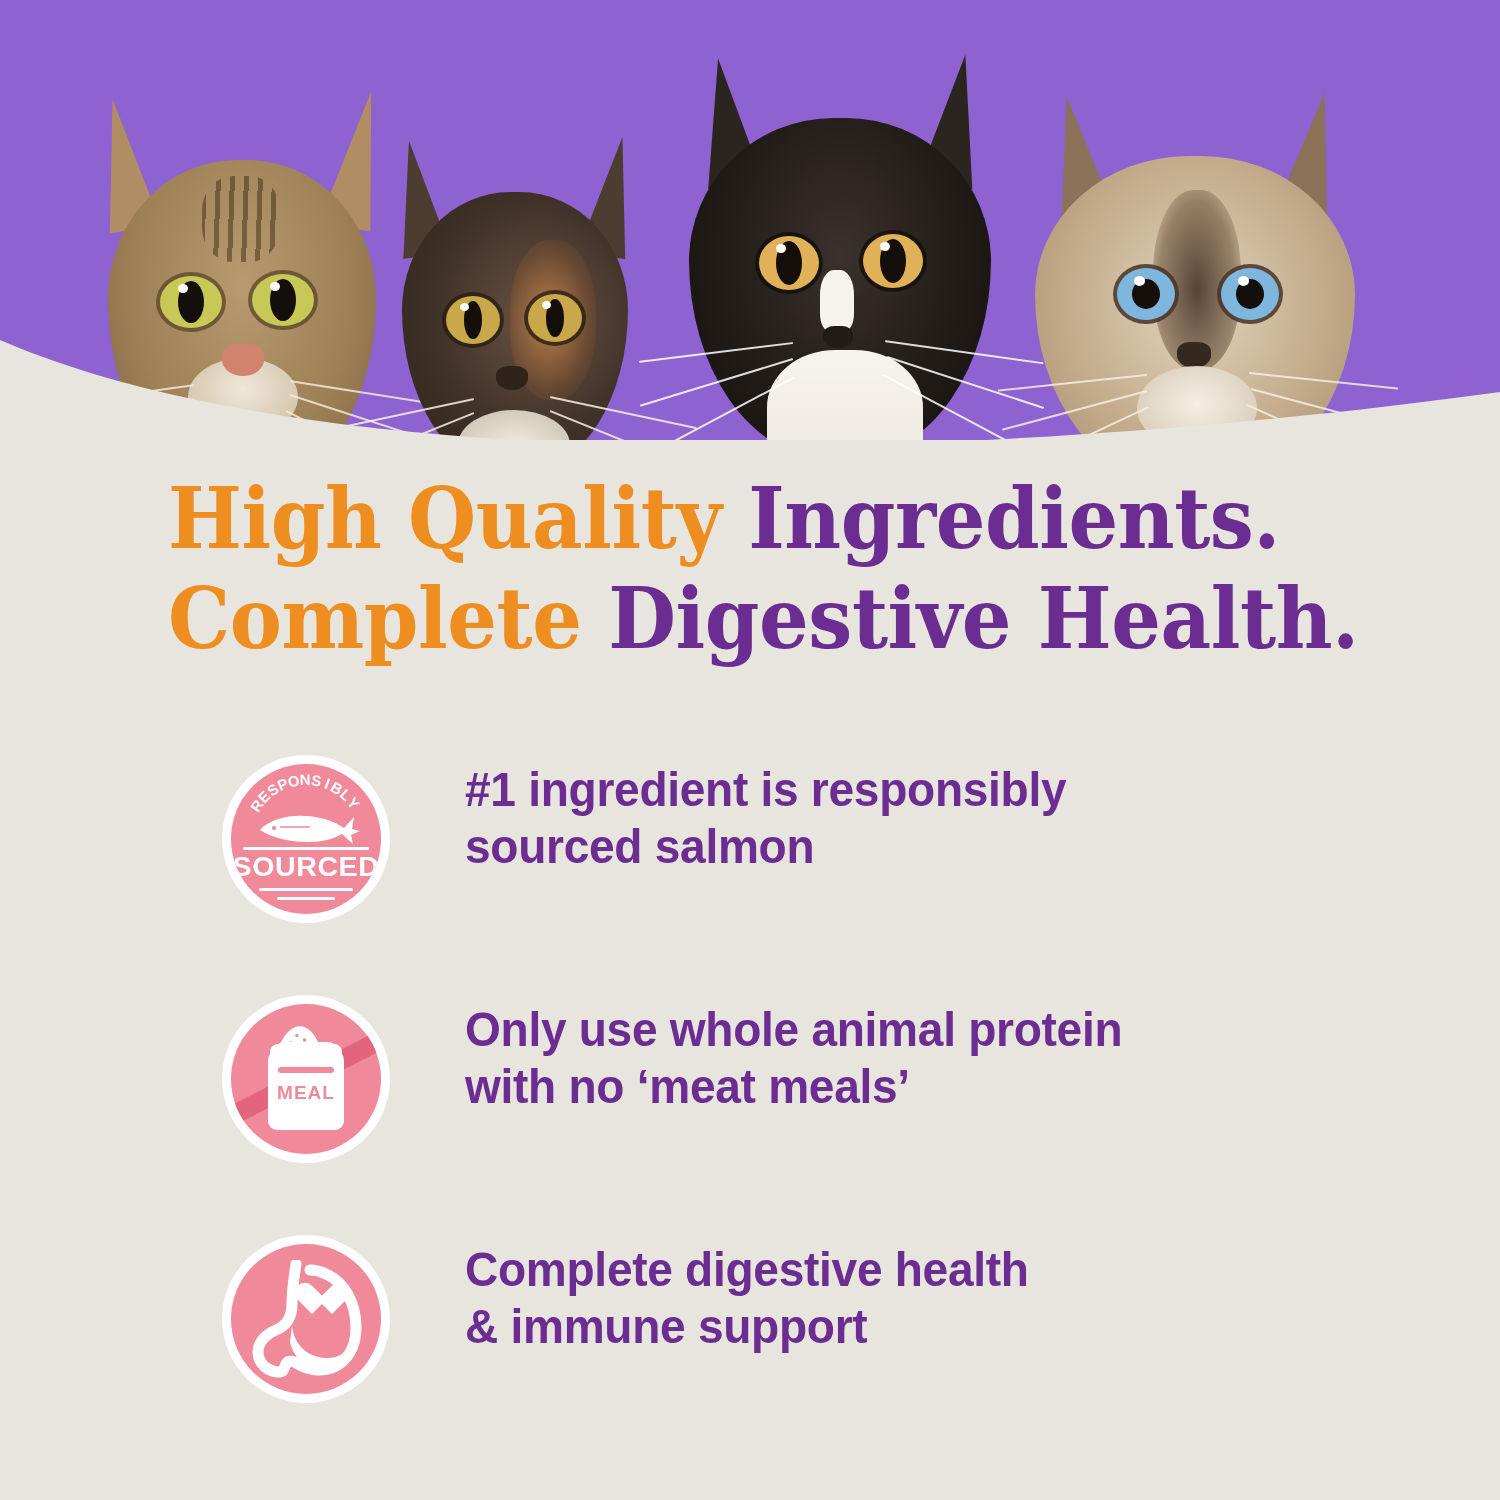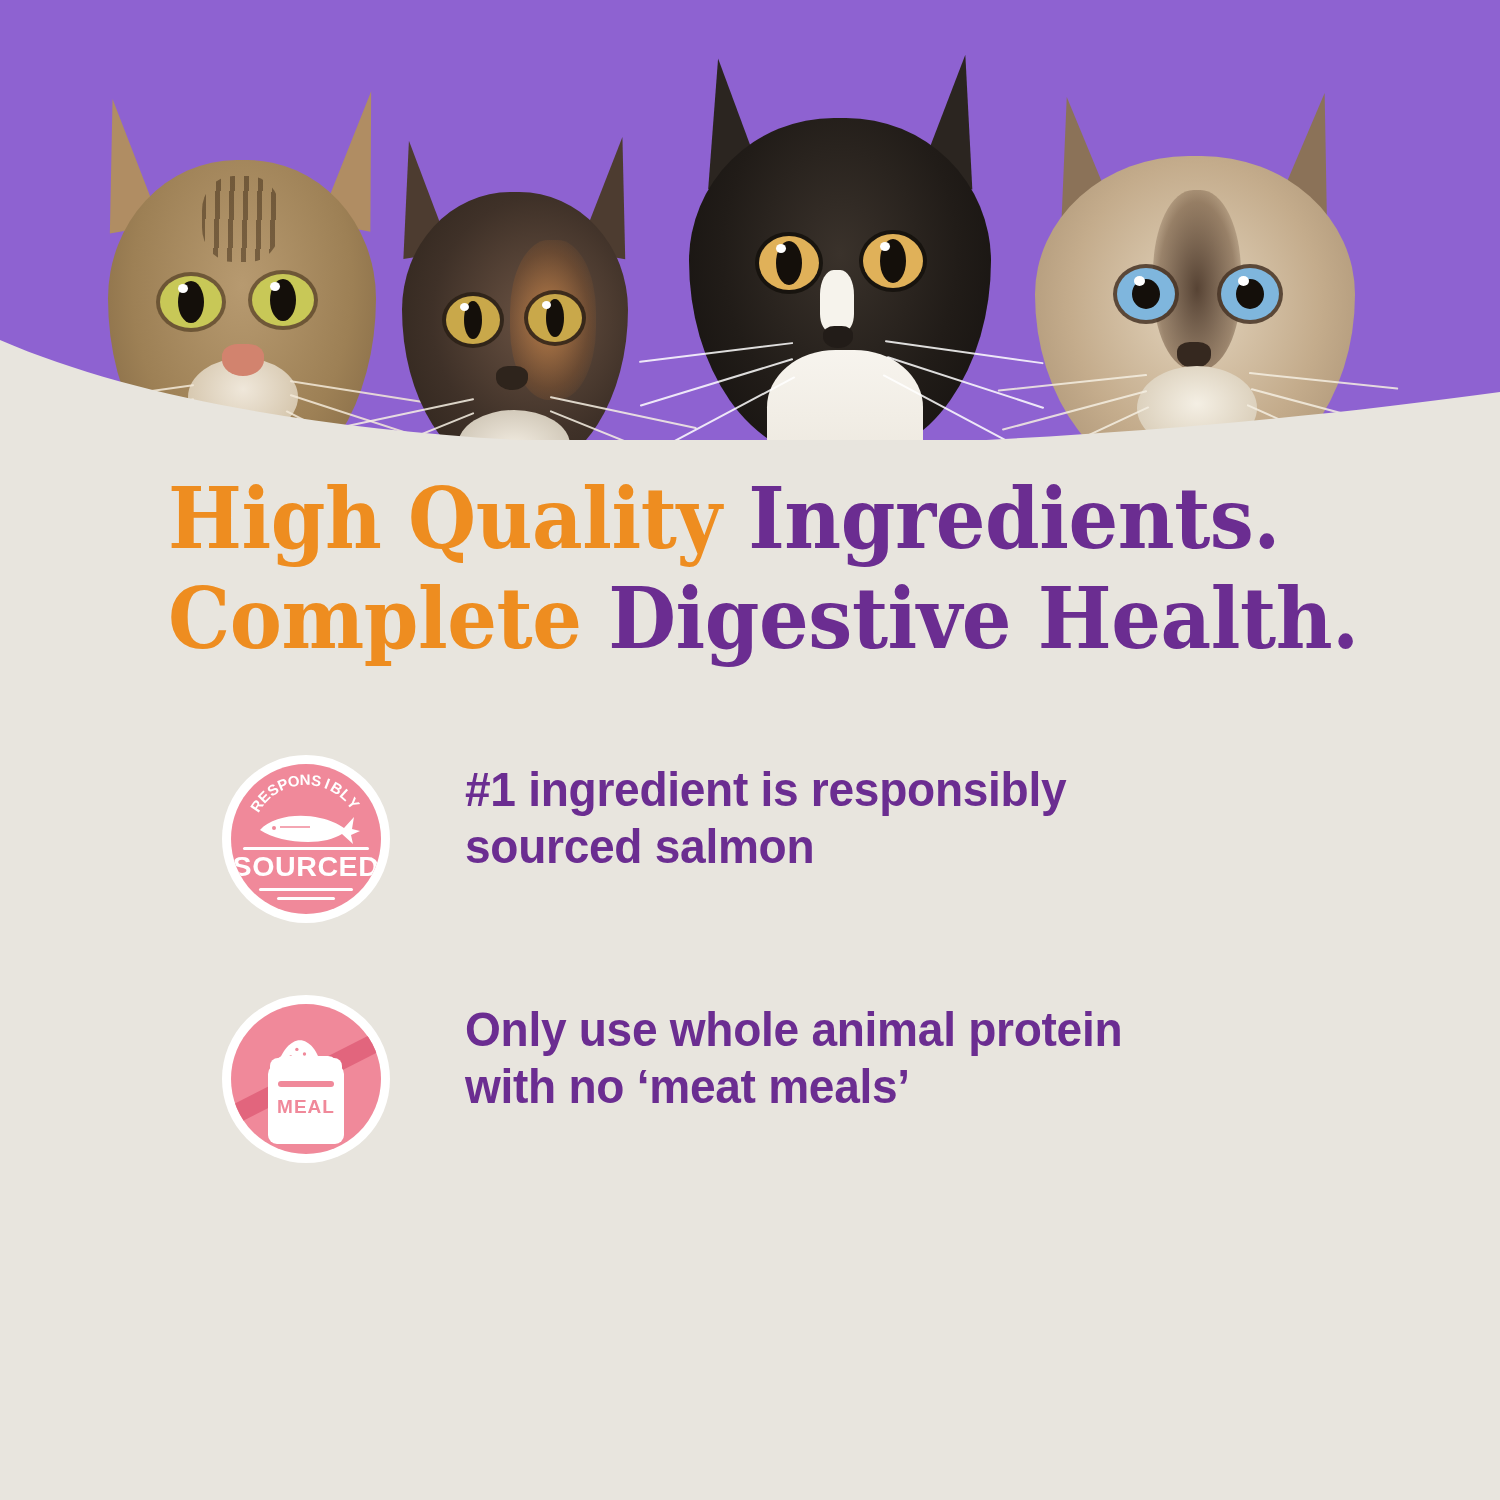--- a/index.html
+++ b/index.html
@@ -86,21 +86,21 @@
     font-family:"Liberation Sans", sans-serif;font-weight:700;
     font-size:27px;color:#fff;letter-spacing:.5px;
     transform:scaleX(1.06);
   }
 
   
   .slash{
     position:absolute;left:-12px;top:64px;width:176px;height:19px;
     background:#e2657d;transform:rotate(-27deg);
   }
-  .sack{position:absolute;left:33px;top:32px;width:84px;height:108px;}
+  .sack{position:absolute;left:33px;top:18px;width:84px;height:108px;}
   .sack-body{
     position:absolute;left:4px;top:28px;width:76px;height:80px;background:#fff;
     border-radius:10px 10px 9px 9px;
   }
   .sack-top{position:absolute;left:10px;top:20px;width:64px;height:22px;background:#fff;border-radius:10px;}
   .sack-band{position:absolute;left:14px;top:45px;width:56px;height:6px;background:#f0899a;border-radius:3px;}
   .sack-ear{position:absolute;width:16px;height:16px;background:#fff;border-radius:50% 50% 40% 40%;top:22px;}
   .meal-label{
     position:absolute;left:0;right:0;top:60px;text-align:center;
     font-family:"Liberation Sans", sans-serif;font-weight:700;
@@ -318,15 +318,30 @@
             <div class="meal-label">MEAL</div>
           </div>
         </div>
       </div>
       <div class="feature-text">
         <span>Only use whole animal protein</span>
         <span>with no ‘meat meals’</span>
       </div>
     </div>
 
+    <div class="feature">
+      <div class="badge">
+        <div class="badge-inner">
+          <svg class="stomach" viewBox="0 0 112 118">
+            <path d="M44,4 C44,4 40,30 40,44 C40,58 34,66 24,70 C14,74 6,82 6,92 C6,104 16,112 28,112 C30,112 32,110 33,106 C35,100 40,100 46,104 C56,110 70,112 80,108 C96,101 104,86 104,68 C104,42 92,22 74,14 C68,11 62,10 58,10" fill="none" stroke="#ffffff" stroke-width="11" stroke-linecap="round" stroke-linejoin="round"></path>
+            <path d="M40,66 C42,84 54,96 72,98 C86,99 96,92 100,82 C98,96 88,106 74,108 C56,110 42,100 38,82 Z" fill="#ffffff"></path>
+          </svg>
+          <div class="heart"></div>
+        </div>
+      </div>
+      <div class="feature-text">
+        <span>Complete digestive health</span>
+        <span>&amp; immune support</span>
+      </div>
+    </div>
 
   </div>
 </div>
 
 </body></html>

